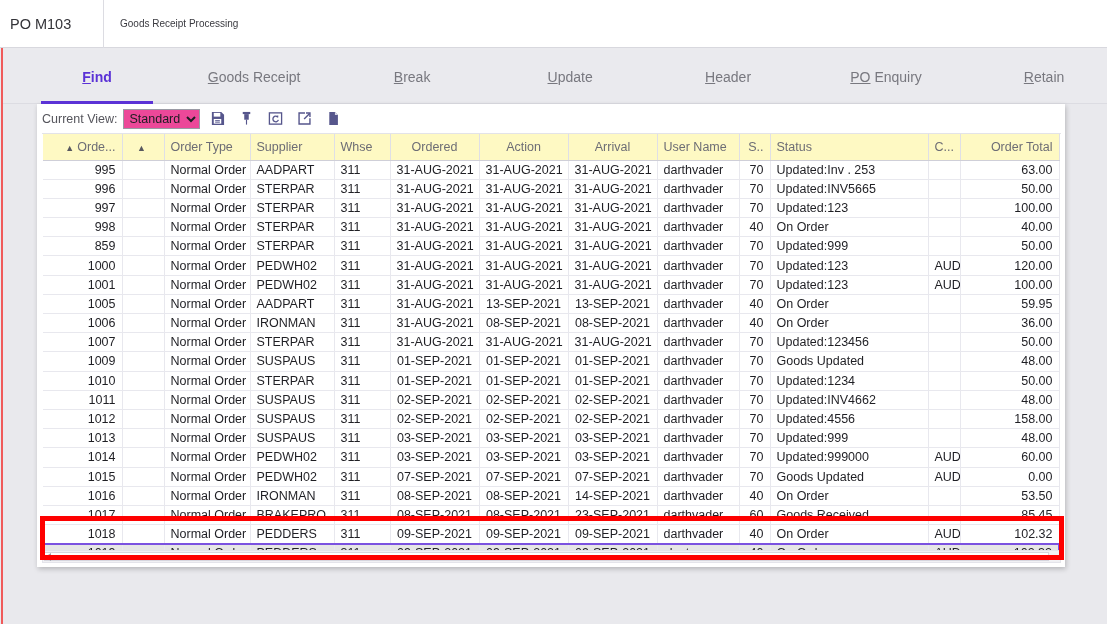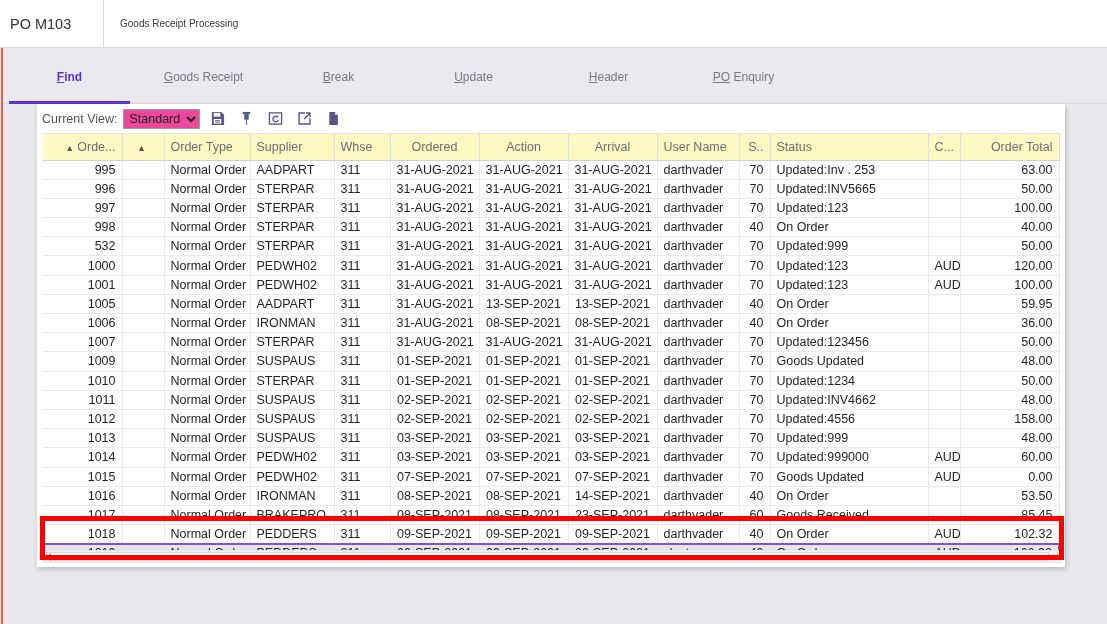--- a/index.html
+++ b/index.html
@@ -59,25 +59,26 @@
   }
   .tabstrip::after {
     content: ""; position: absolute;
     left: 0; bottom: 0; width: 1104px; height: 1px;
     background: #dcdce2;
   }
   .tab {
     position: relative;
     height: 55px;
     display: flex; align-items: center; justify-content: center;
-    font-size: 12px;
+    font-size: 14px;
     color: #78787f;
     padding: 0 10px;
     cursor: pointer;
     white-space: nowrap;
+    margin-left: 32px;
   }
   .tab .u { text-decoration: underline; }
   .tab.active { color: #5b32d6; font-weight: bold; }
   .tab.active::after {
     content: ""; position: absolute;
     left: 6px; right: 6px; bottom: 0;
     height: 3px; background: #5b32d6;
     z-index: 2;
   }
   .tab-w1 { width: 133px; }
@@ -240,20 +241,23 @@
       <span><span class="u">B</span><span>reak</span></span>
     </div>
     <div class="tab tab-w">
       <span><span class="u">U</span><span>pdate</span></span>
     </div>
     <div class="tab tab-w">
       <span><span class="u">H</span><span>eader</span></span>
     </div>
     <div class="tab tab-w">
       <span><span class="u">PO</span><span> Enquiry</span></span>
+    </div>
+    <div class="tab tab-w">
+      <span><span class="u">R</span><span>etain</span></span>
     </div>
   </div>
 
   <div class="panel">
 
     <div class="viewbar">
       <span class="viewbar-label">Current View:</span>
       <select class="view-select">
         <option>Standard</option>
       </select>
@@ -386,21 +390,21 @@
               <td class="c-ctr">31-AUG-2021</td>
               <td class="c-ctr">31-AUG-2021</td>
               <td class="c-ctr">31-AUG-2021</td>
               <td class="c-lft">darthvader</td>
               <td class="c-num">40</td>
               <td class="c-lft">On Order</td>
               <td class="c-lft"></td>
               <td class="c-num">40.00</td>
             </tr>
             <tr>
-              <td class="c-num">532</td>
+              <td class="c-num">859</td>
               <td class="c-ctr"></td>
               <td class="c-lft">Normal Order</td>
               <td class="c-lft">STERPAR</td>
               <td class="c-lft">311</td>
               <td class="c-ctr">31-AUG-2021</td>
               <td class="c-ctr">31-AUG-2021</td>
               <td class="c-ctr">31-AUG-2021</td>
               <td class="c-lft">darthvader</td>
               <td class="c-num">70</td>
               <td class="c-lft">Updated:999</td>

